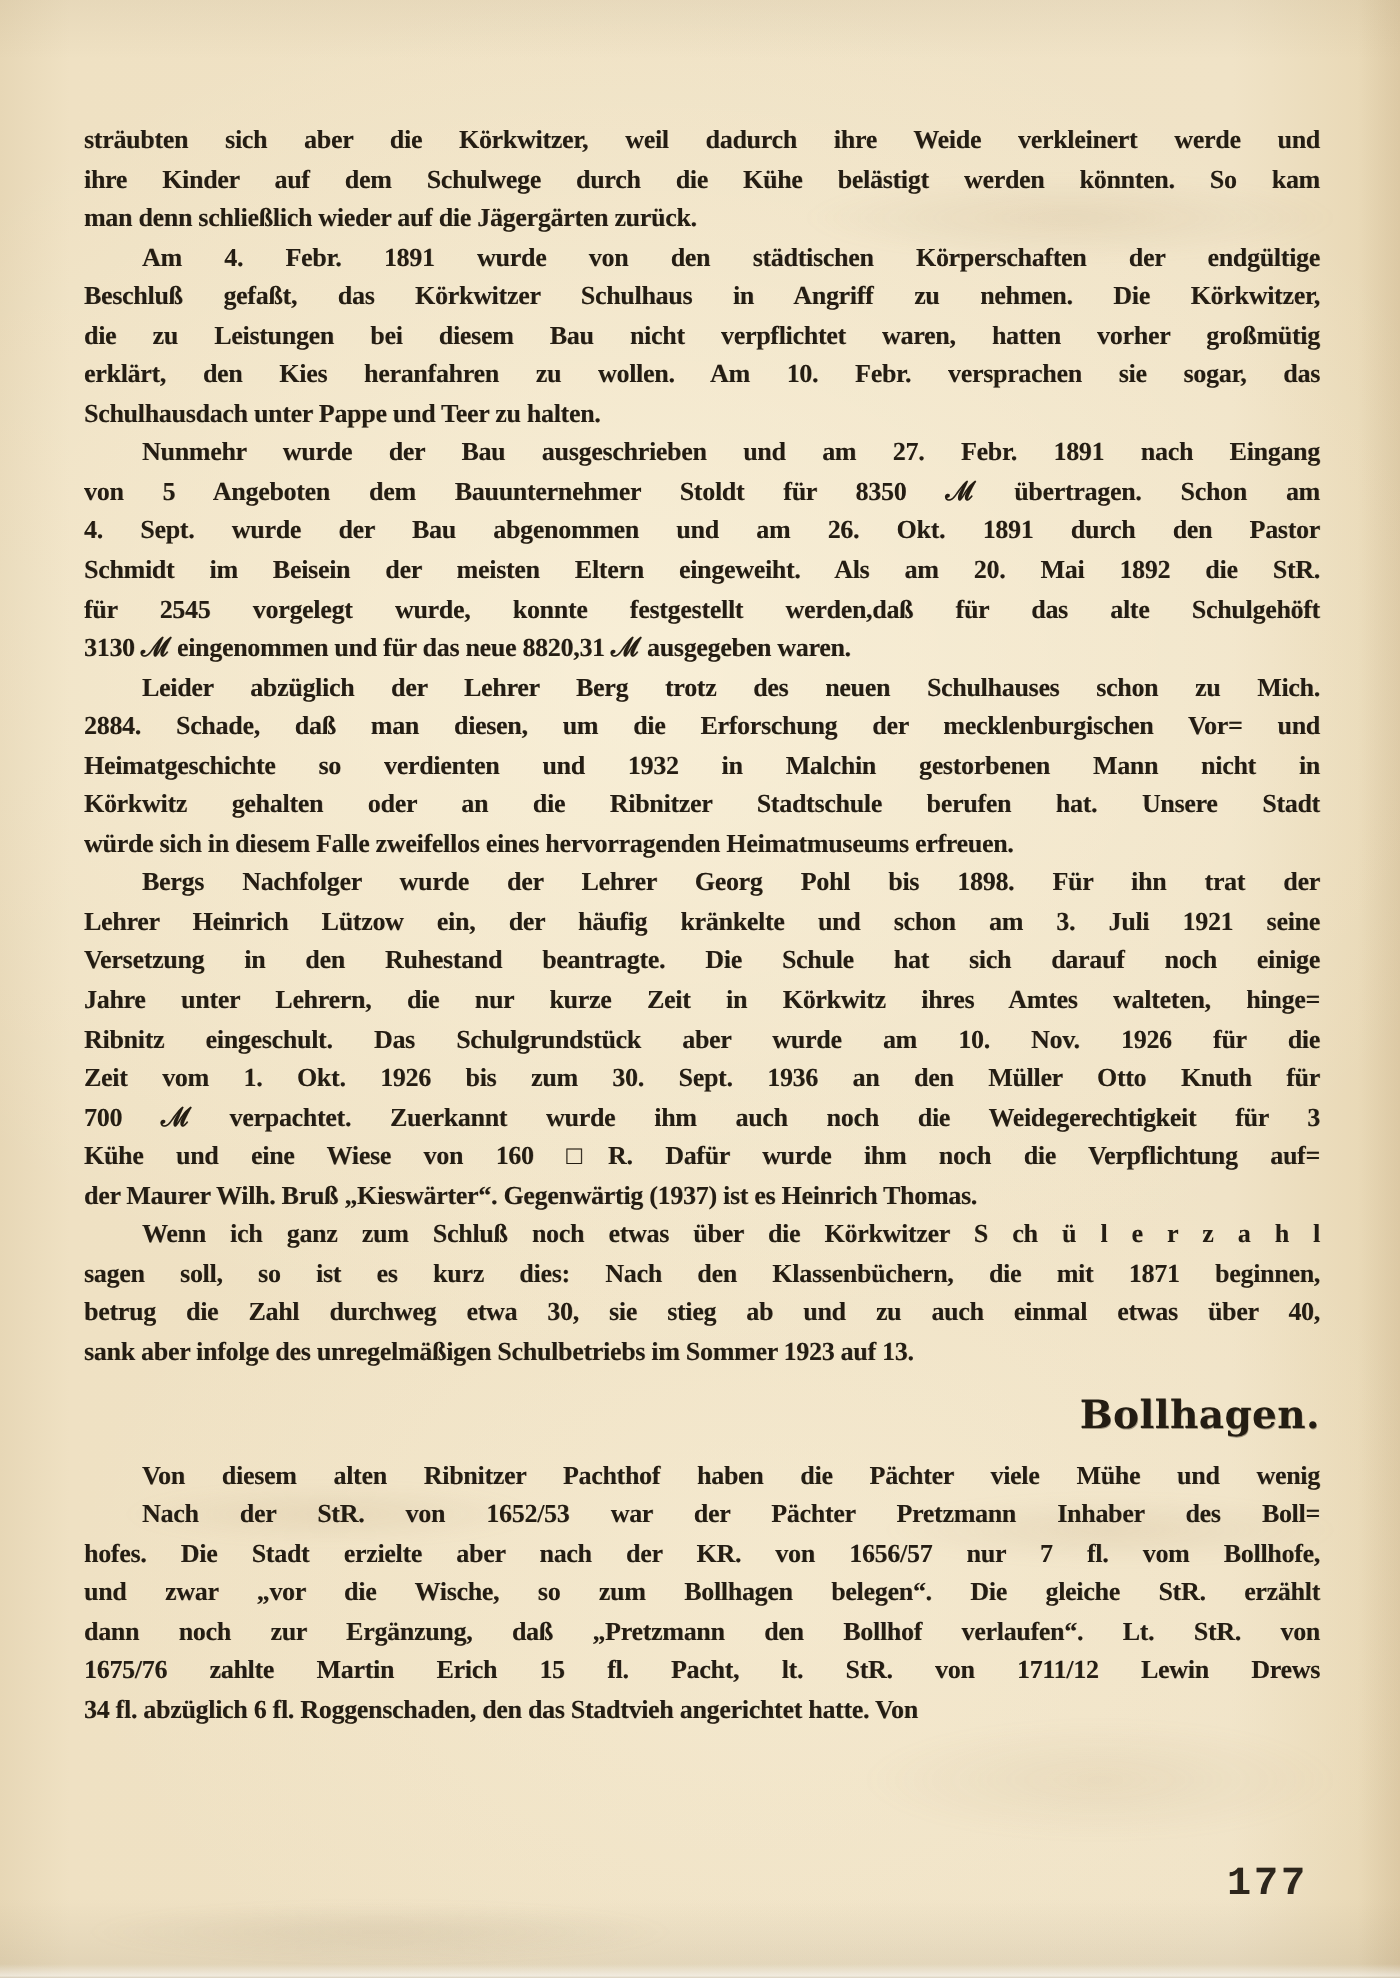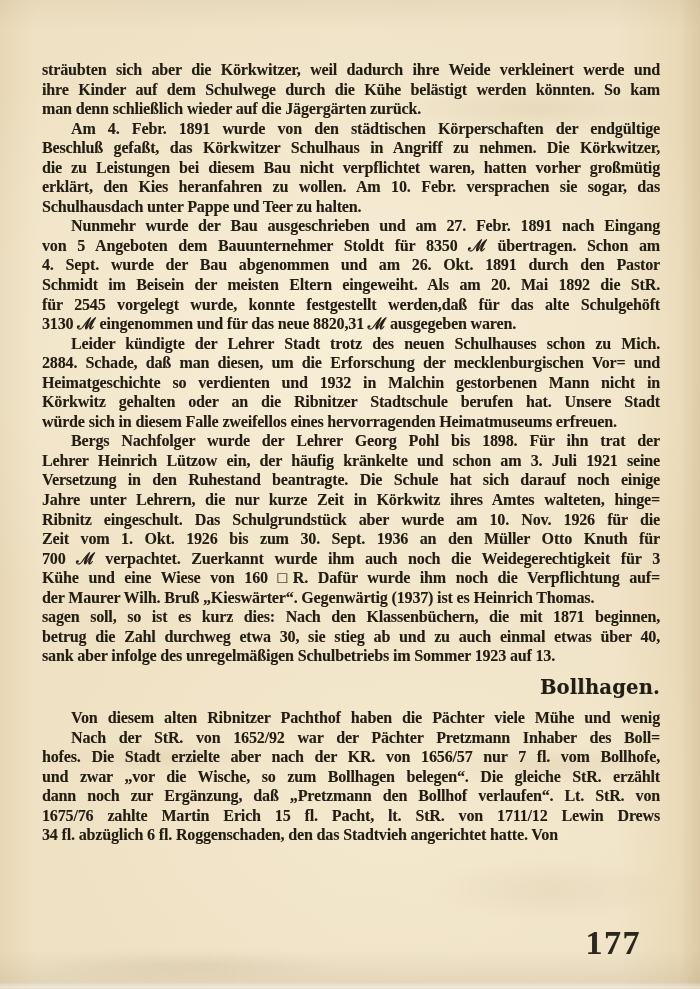--- a/index.html
+++ b/index.html
@@ -53,21 +53,21 @@
   .s5 { left: 40px;  top: 952px; width: 300px; height: 28px; background: radial-gradient(ellipse at center, rgba(150,130,100,0.12), rgba(150,130,100,0) 70%); }
 
   .textblock {
     position: absolute;
     left: 42px;
     top: 60px;
     width: 618px;
   }
   .para { margin: 0; padding: 0; }
   .line {
-    font-size: 16px;
+    font-size: 13px;
     line-height: 19.55px;
     letter-spacing: -0.15px;
     white-space: normal;
     text-align: left;
     text-shadow: 0.2px 0.2px 0 rgba(45,35,22,0.35);
   }
   .line.just {
     text-align: justify;
     text-align-last: justify;
   }
@@ -79,25 +79,25 @@
     font-family: "DejaVu Serif", "Liberation Serif", serif;
     font-size: 19.5px;
     line-height: 25px;
     font-weight: 700;
     letter-spacing: 0.2px;
     text-shadow: 0.3px 0.3px 0 rgba(45,35,22,0.4);
   }
 
   .pagenum {
     position: absolute;
-    right: 59px;
+    right: 46px;
     top: 929px;
-    font-family: Liberation Serif, serif;
+    font-family: Liberation Mono, monospace;
     font-weight: 700;
-    font-size: 34px;
+    font-size: 20px;
     line-height: 28px;
     letter-spacing: 1.5px;
     color: #2d261c;
     text-shadow: 0.2px 0.2px 0 rgba(45,38,28,0.3);
   }
 </style>
 </head>
 <body>
 
 <div class="page">
@@ -122,48 +122,49 @@
       </div>
       <div class="para">
         <div class="line just ind">Nunmehr wurde der Bau ausgeschrieben und am 27. Febr. 1891 nach Eingang</div>
         <div class="line just">von 5 Angeboten dem Bauunternehmer Stoldt für 8350 ℳ übertragen. Schon am</div>
         <div class="line just">4. Sept. wurde der Bau abgenommen und am 26. Okt. 1891 durch den Pastor</div>
         <div class="line just">Schmidt im Beisein der meisten Eltern eingeweiht. Als am 20. Mai 1892 die StR.</div>
         <div class="line just">für 2545 vorgelegt wurde, konnte festgestellt werden,daß für das alte Schulgehöft</div>
         <div class="line">3130 ℳ eingenommen und für das neue 8820,31 ℳ ausgegeben waren.</div>
       </div>
       <div class="para">
-        <div class="line just ind">Leider kündigte der Lehrer Stadt trotz des neuen Schulhauses schon zu Mich.</div>
+        <div class="line just ind">Leider abzüglich der Lehrer Berg trotz des neuen Schulhauses schon zu Mich.</div>
         <div class="line just">2884. Schade, daß man diesen, um die Erforschung der mecklenburgischen Vor= und</div>
         <div class="line just">Heimatgeschichte so verdienten und 1932 in Malchin gestorbenen Mann nicht in</div>
         <div class="line just">Körkwitz gehalten oder an die Ribnitzer Stadtschule berufen hat. Unsere Stadt</div>
         <div class="line">würde sich in diesem Falle zweifellos eines hervorragenden Heimatmuseums erfreuen.</div>
       </div>
       <div class="para">
         <div class="line just ind">Bergs Nachfolger wurde der Lehrer Georg Pohl bis 1898. Für ihn trat der</div>
         <div class="line just">Lehrer Heinrich Lützow ein, der häufig kränkelte und schon am 3. Juli 1921 seine</div>
         <div class="line just">Versetzung in den Ruhestand beantragte. Die Schule hat sich darauf noch einige</div>
         <div class="line just">Jahre unter Lehrern, die nur kurze Zeit in Körkwitz ihres Amtes walteten, hinge=</div>
         <div class="line just">Ribnitz eingeschult. Das Schulgrundstück aber wurde am 10. Nov. 1926 für die</div>
         <div class="line just">Zeit vom 1. Okt. 1926 bis zum 30. Sept. 1936 an den Müller Otto Knuth für</div>
         <div class="line just">700 ℳ verpachtet. Zuerkannt wurde ihm auch noch die Weidegerechtigkeit für 3</div>
         <div class="line just">Kühe und eine Wiese von 160 □R. Dafür wurde ihm noch die Verpflichtung auf=</div>
         <div class="line">der Maurer Wilh. Bruß „Kieswärter“. Gegenwärtig (1937) ist es Heinrich Thomas.</div>
       </div>
       <div class="para">
+        <div class="line just ind">Wenn ich ganz zum Schluß noch etwas über die Körkwitzer S ch ü l e r z a h l</div>
         <div class="line just">sagen soll, so ist es kurz dies: Nach den Klassenbüchern, die mit 1871 beginnen,</div>
         <div class="line just">betrug die Zahl durchweg etwa 30, sie stieg ab und zu auch einmal etwas über 40,</div>
         <div class="line">sank aber infolge des unregelmäßigen Schulbetriebs im Sommer 1923 auf 13.</div>
       </div>
       <h2 class="heading">Bollhagen.</h2>
       <div class="para">
         <div class="line just ind">Von diesem alten Ribnitzer Pachthof haben die Pächter viele Mühe und wenig</div>
       </div>
       <div class="para">
-        <div class="line just ind">Nach der StR. von 1652/92 war der Pächter Pretzmann Inhaber des Boll=</div>
+        <div class="line just ind">Nach der StR. von 1652/53 war der Pächter Pretzmann Inhaber des Boll=</div>
         <div class="line just">hofes. Die Stadt erzielte aber nach der KR. von 1656/57 nur 7 fl. vom Bollhofe,</div>
         <div class="line just">und zwar „vor die Wische, so zum Bollhagen belegen“. Die gleiche StR. erzählt</div>
         <div class="line just">dann noch zur Ergänzung, daß „Pretzmann den Bollhof verlaufen“. Lt. StR. von</div>
         <div class="line just">1675/76 zahlte Martin Erich 15 fl. Pacht, lt. StR. von 1711/12 Lewin Drews</div>
         <div class="line">34 fl. abzüglich 6 fl. Roggenschaden, den das Stadtvieh angerichtet hatte. Von</div>
       </div>
     </main>
 
   <div class="pagenum">177</div>
 </div>

